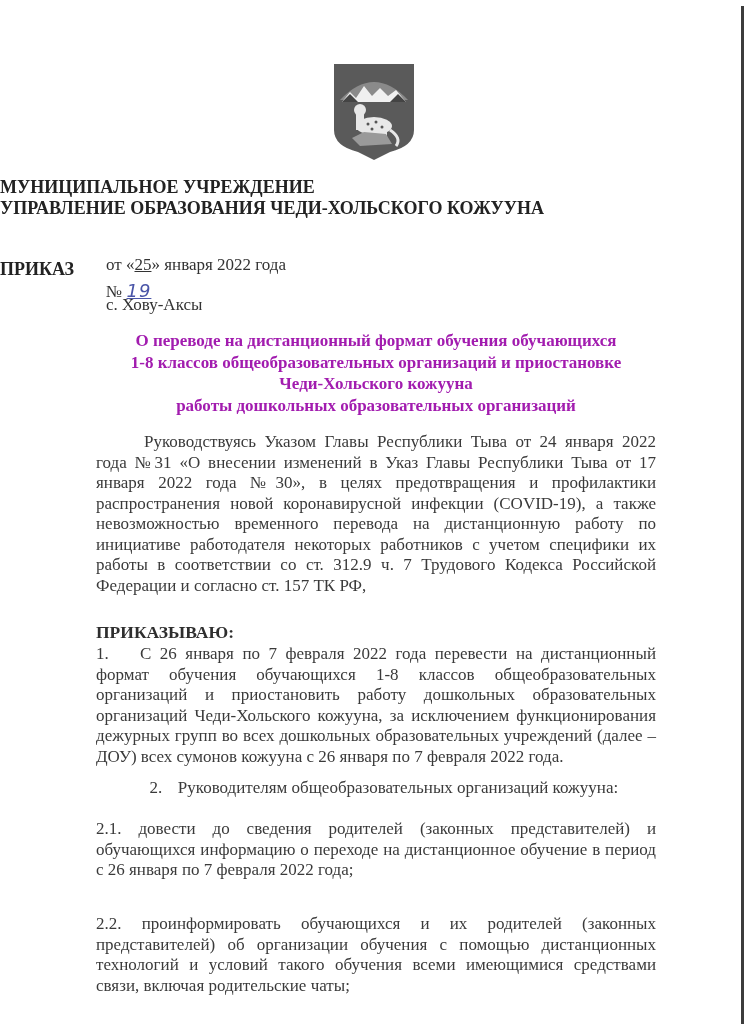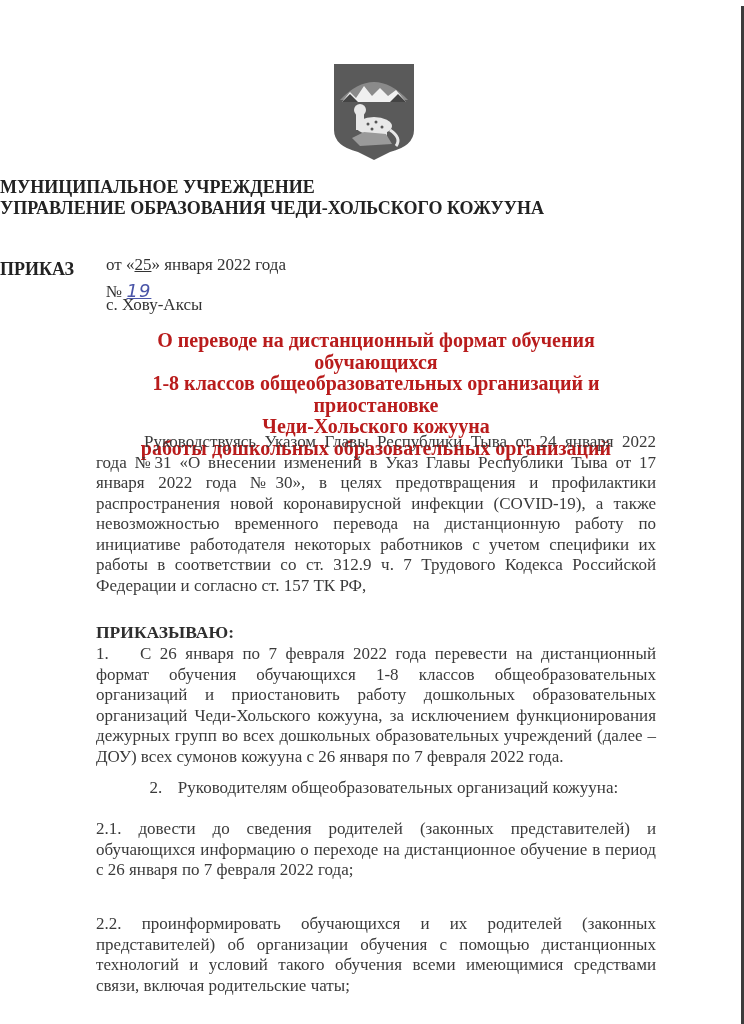--- a/index.html
+++ b/index.html
@@ -65,23 +65,23 @@
     font-size: 18px;
     letter-spacing: 1px;
   }
 
   .subject {
     position: absolute;
     left: 96px; width: 560px;
     top: 330px;
     text-align: center;
     font-weight: bold;
-    font-size: 20px;
+    font-size: 17px;
     line-height: 21.5px;
-    color: #b91c1c;
+    color: #a21caf;
   }
 
   .para {
     position: absolute;
     left: 96px; width: 560px;
     font-size: 17px;
     line-height: 20.5px;
     text-align: justify;
     color: #3a3a3a;
   }

